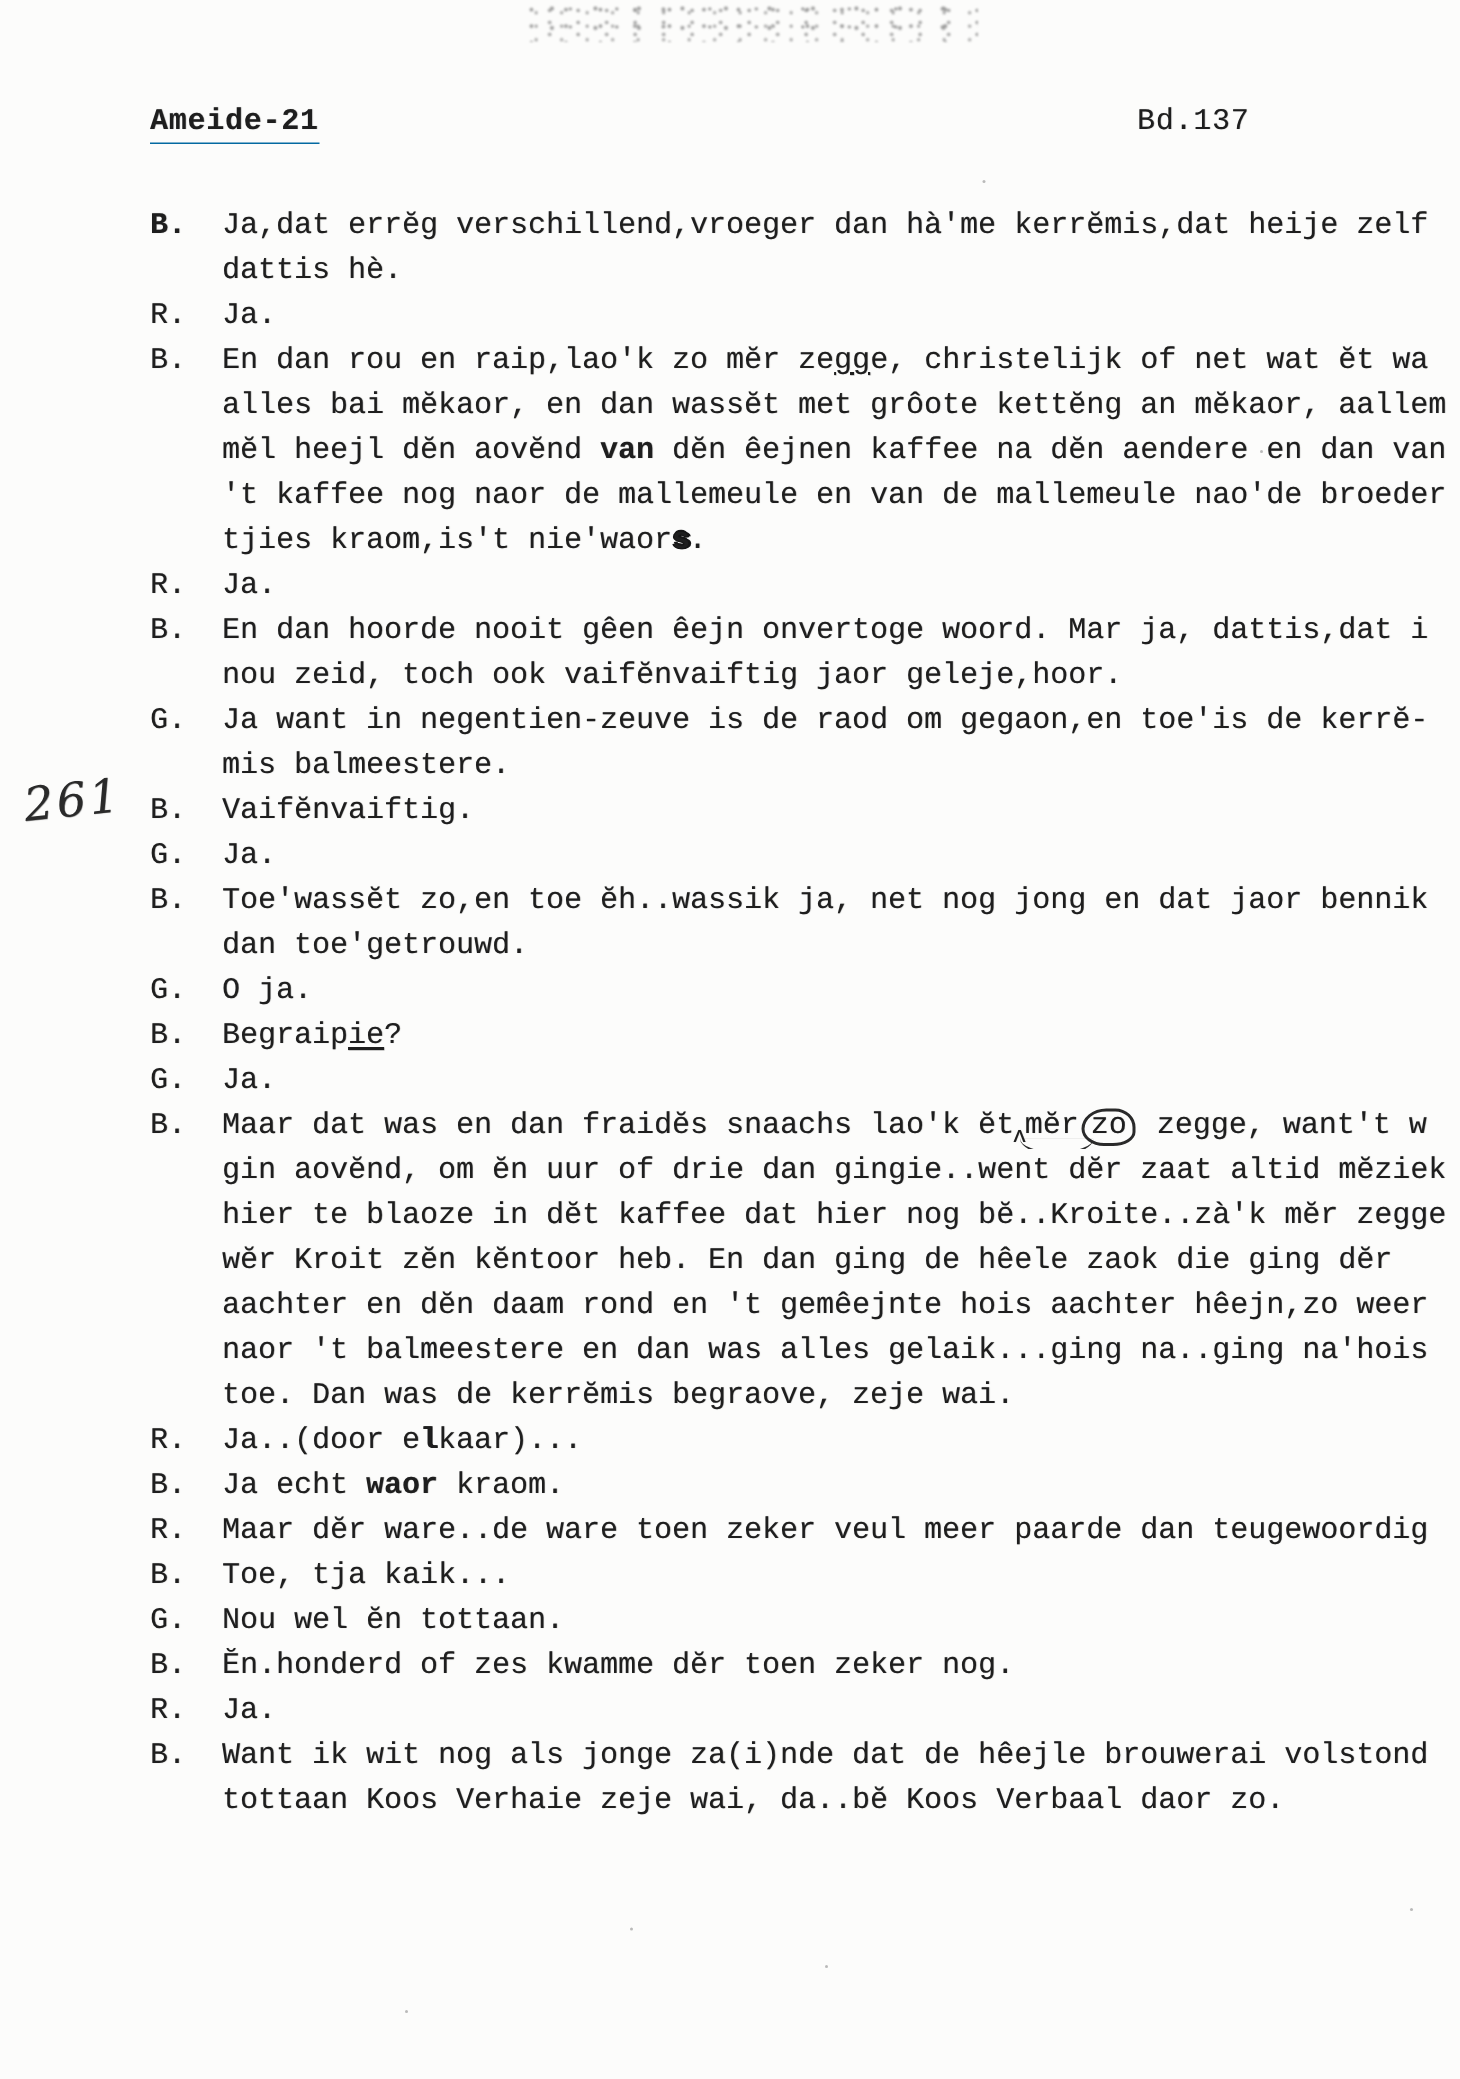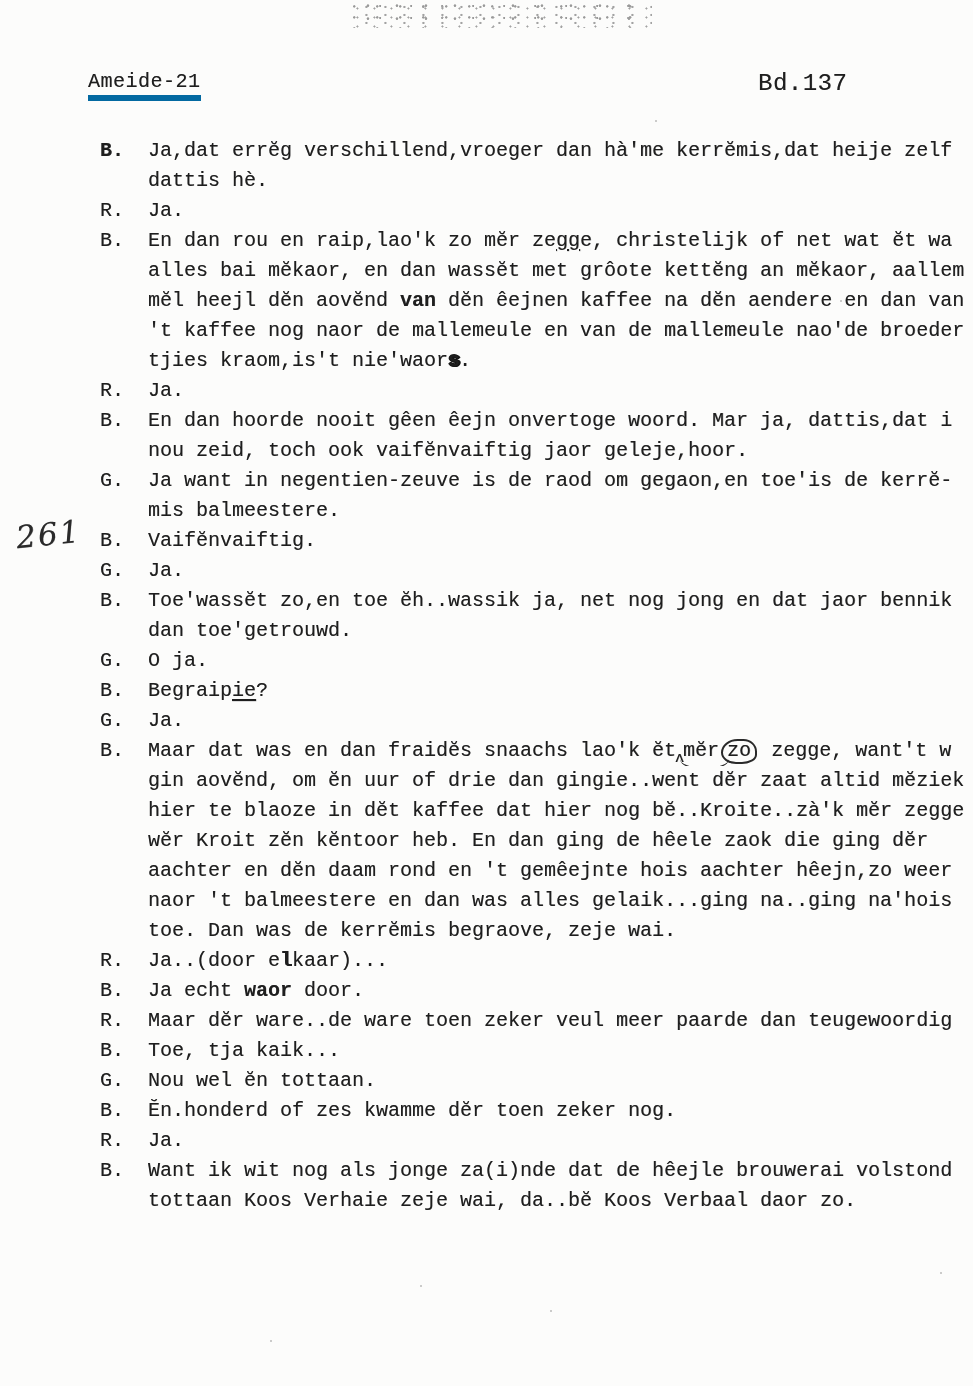--- a/index.html
+++ b/index.html
@@ -17,24 +17,24 @@
     background-image:
       radial-gradient(circle at 10% 40%, #4a4a4a 0.8px, transparent 1.6px),
       radial-gradient(circle at 32% 72%, #5a5a5a 0.7px, transparent 1.4px),
       radial-gradient(circle at 55% 28%, #4a4a4a 0.9px, transparent 1.7px),
       radial-gradient(circle at 76% 62%, #5a5a5a 0.8px, transparent 1.5px),
       radial-gradient(circle at 91% 33%, #4a4a4a 0.7px, transparent 1.4px);
     background-size:23px 11px,17px 9px,29px 13px,19px 8px,31px 12px;
   }
   .speck{position:absolute;width:2px;height:2px;border-radius:50%;background:#6a6a6a;opacity:.45;}
   .header-left{
-    position:absolute;left:88px;top:70px;font-size:20px;
-    border-bottom:6px solid #0369a1;padding-bottom:2px;letter-spacing:.5px;
+    position:absolute;left:100px;top:70px;font-size:20px;
+    border-bottom:1px solid #0369a1;padding-bottom:2px;letter-spacing:.5px;font-weight:bold;
   }
-  .header-right{position:absolute;left:758px;top:70px;font-size:24px;letter-spacing:.5px;}
+  .header-right{position:absolute;left:758px;top:70px;font-size:20px;letter-spacing:.5px;}
   .margin-note{
     position:absolute;left:16px;top:516px;
     font-family:"DejaVu Serif",serif;font-style:italic;
     font-size:31px;transform:rotate(-6deg);color:#2a2a2a;letter-spacing:2px;
   }
   .transcript{position:absolute;left:100px;top:136px;right:0;}
   .line{display:flex;height:30px;font-size:20px;line-height:30px;white-space:pre;}
   .speaker{flex:0 0 48px;}
   .speaker-bold{font-weight:bold;}
   .text{flex:1 1 auto;overflow:hidden;}
@@ -98,21 +98,21 @@
       <div class="line"><span class="speaker">B.</span><span class="text"><span>Begraip</span><span class="seg-underline">ie</span><span>?</span></span></div>
       <div class="line"><span class="speaker">G.</span><span class="text"><span>Ja.</span></span></div>
       <div class="line"><span class="speaker">B.</span><span class="text"><span>Maar dat was en dan fraidĕs snaachs lao'k ĕt</span><span class="seg-caret">ʌ</span><span class="seg-swoop">mĕr</span><span class="seg-circled">zo</span><span> zegge, want't w</span></span></div>
       <div class="line"><span class="speaker"></span><span class="text"><span>gin aovĕnd, om ĕn uur of drie dan gingie..went dĕr zaat altid mĕziek</span></span></div>
       <div class="line"><span class="speaker"></span><span class="text"><span>hier te blaoze in dĕt kaffee dat hier nog bĕ..Kroite..zà'k mĕr zegge</span></span></div>
       <div class="line"><span class="speaker"></span><span class="text"><span>wĕr Kroit zĕn kĕntoor heb. En dan ging de hêele zaok die ging dĕr</span></span></div>
       <div class="line"><span class="speaker"></span><span class="text"><span>aachter en dĕn daam rond en 't gemêejnte hois aachter hêejn,zo weer</span></span></div>
       <div class="line"><span class="speaker"></span><span class="text"><span>naor 't balmeestere en dan was alles gelaik...ging na..ging na'hois</span></span></div>
       <div class="line"><span class="speaker"></span><span class="text"><span>toe. Dan was de kerrĕmis begraove, zeje wai.</span></span></div>
       <div class="line"><span class="speaker">R.</span><span class="text"><span>Ja..(door e</span><span class="seg-overstrike">l</span><span>kaar)...</span></span></div>
-      <div class="line"><span class="speaker">B.</span><span class="text"><span>Ja echt </span><span class="seg-bold">waor</span><span> door.</span></span></div>
+      <div class="line"><span class="speaker">B.</span><span class="text"><span>Ja echt </span><span class="seg-bold">waor</span><span> kraom.</span></span></div>
       <div class="line"><span class="speaker">R.</span><span class="text"><span>Maar dĕr ware..de ware toen zeker veul meer paarde dan teugewoordig</span></span></div>
       <div class="line"><span class="speaker">B.</span><span class="text"><span>Toe, tja kaik...</span></span></div>
       <div class="line"><span class="speaker">G.</span><span class="text"><span>Nou wel ĕn tottaan.</span></span></div>
       <div class="line"><span class="speaker">B.</span><span class="text"><span>Ĕn.honderd of zes kwamme dĕr toen zeker nog.</span></span></div>
       <div class="line"><span class="speaker">R.</span><span class="text"><span>Ja.</span></span></div>
       <div class="line"><span class="speaker">B.</span><span class="text"><span>Want ik wit nog als jonge za(i)nde dat de hêejle brouwerai volstond</span></span></div>
       <div class="line"><span class="speaker"></span><span class="text"><span>tottaan Koos Verhaie zeje wai, da..bĕ Koos Verbaal daor zo.</span></span></div>
     </div>
 </div>
 

